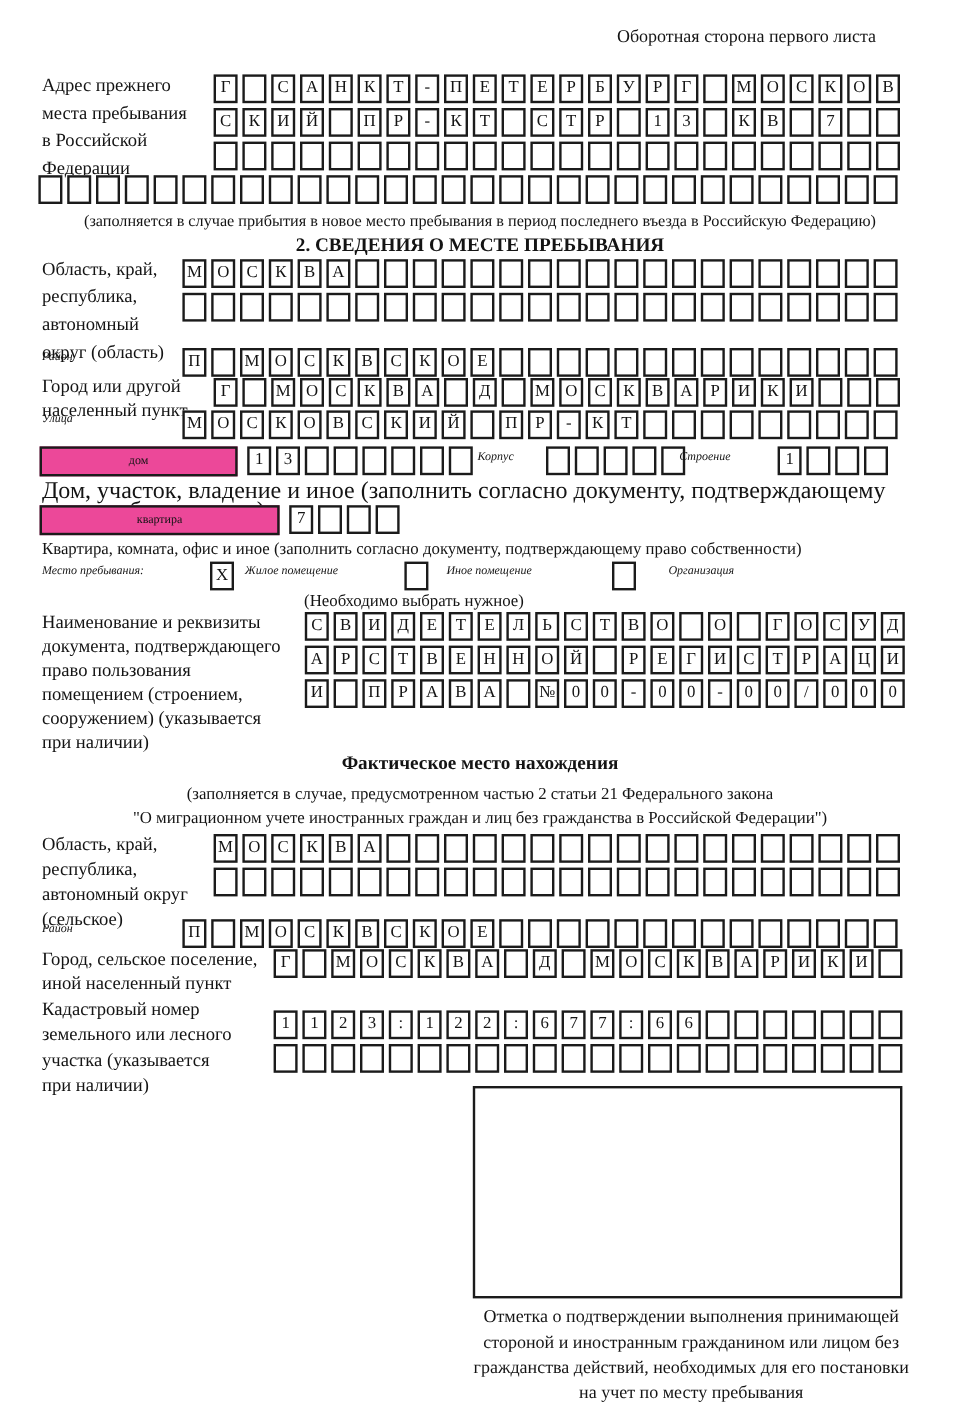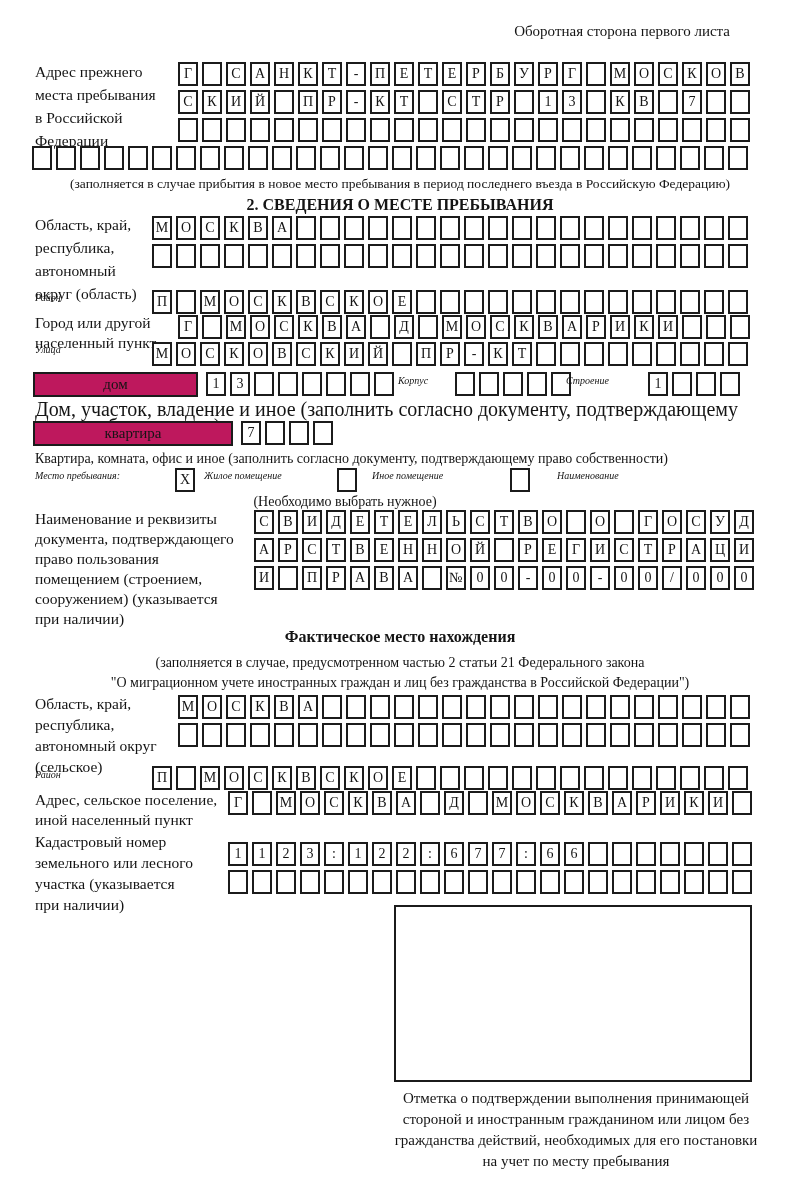--- a/index.html
+++ b/index.html
@@ -16,21 +16,21 @@
   .cap{font-size:13.5px;line-height:17px;}
   .ttl{font-weight:bold;font-size:16px;text-align:center;left:0;width:800px;}
   .cellrow{position:absolute;display:flex;gap:4px;}
   .cell{
     flex:0 0 auto;width:20px;height:24px;border:2px solid #1b1b1b;box-sizing:border-box;
     display:flex;align-items:center;justify-content:center;
     font-size:14px;background:#fff;
   }
   .widebox{
     position:absolute;height:25px;border:2px solid #1b1b1b;box-sizing:border-box;
-    display:flex;align-items:center;justify-content:center;font-size:15px;background:#be185d;
+    display:flex;align-items:center;justify-content:center;font-size:10px;background:#ec4899;
   }
   .inlbl{font-size:10px;white-space:nowrap;font-style:italic;}
   .stampbox{position:absolute;border:2px solid #1b1b1b;box-sizing:border-box;background:#fff;}
   .center{text-align:center;}
 </style>
 </head>
 <body>
 
 <div class="page">
 
@@ -348,21 +348,21 @@
       <span class="cell">X</span>
     </div>
   <div class="abs inlbl" style="left:204px;top:470px;">Жилое помещение</div>
   <div class="cellrow" style="left:337px;top:468px;">
       <span class="cell"></span>
     </div>
   <div class="abs inlbl" style="left:372px;top:470px;">Иное помещение</div>
   <div class="cellrow" style="left:510px;top:468px;">
       <span class="cell"></span>
     </div>
-  <div class="abs inlbl" style="left:557px;top:470px;">Наименование</div>
+  <div class="abs inlbl" style="left:557px;top:470px;">Организация</div>
   <div class="abs cap center" style="left:195px;top:493px;width:300px;font-size:14px;">(Необходимо выбрать нужное)</div>
 
   <div class="abs lbl lh20" style="left:35px;top:509px;">
       <div class="lline">Наименование и реквизиты</div>
       <div class="lline">документа, подтверждающего</div>
       <div class="lline">право пользования</div>
       <div class="lline">помещением (строением,</div>
       <div class="lline">сооружением) (указывается</div>
       <div class="lline">при наличии)</div>
     </div>
@@ -522,21 +522,21 @@
       <span class="cell"></span>
       <span class="cell"></span>
       <span class="cell"></span>
       <span class="cell"></span>
       <span class="cell"></span>
       <span class="cell"></span>
       <span class="cell"></span>
     </div>
 
   <div class="abs lbl lh20" style="left:35px;top:790px;">
-      <div class="lline">Адрес, сельское поселение,</div>
+      <div class="lline">Город, сельское поселение,</div>
       <div class="lline">иной населенный пункт</div>
     </div>
   <div class="cellrow" style="left:228px;top:791px;">
       <span class="cell">Г</span>
       <span class="cell"></span>
       <span class="cell">М</span>
       <span class="cell">О</span>
       <span class="cell">С</span>
       <span class="cell">К</span>
       <span class="cell">В</span>

